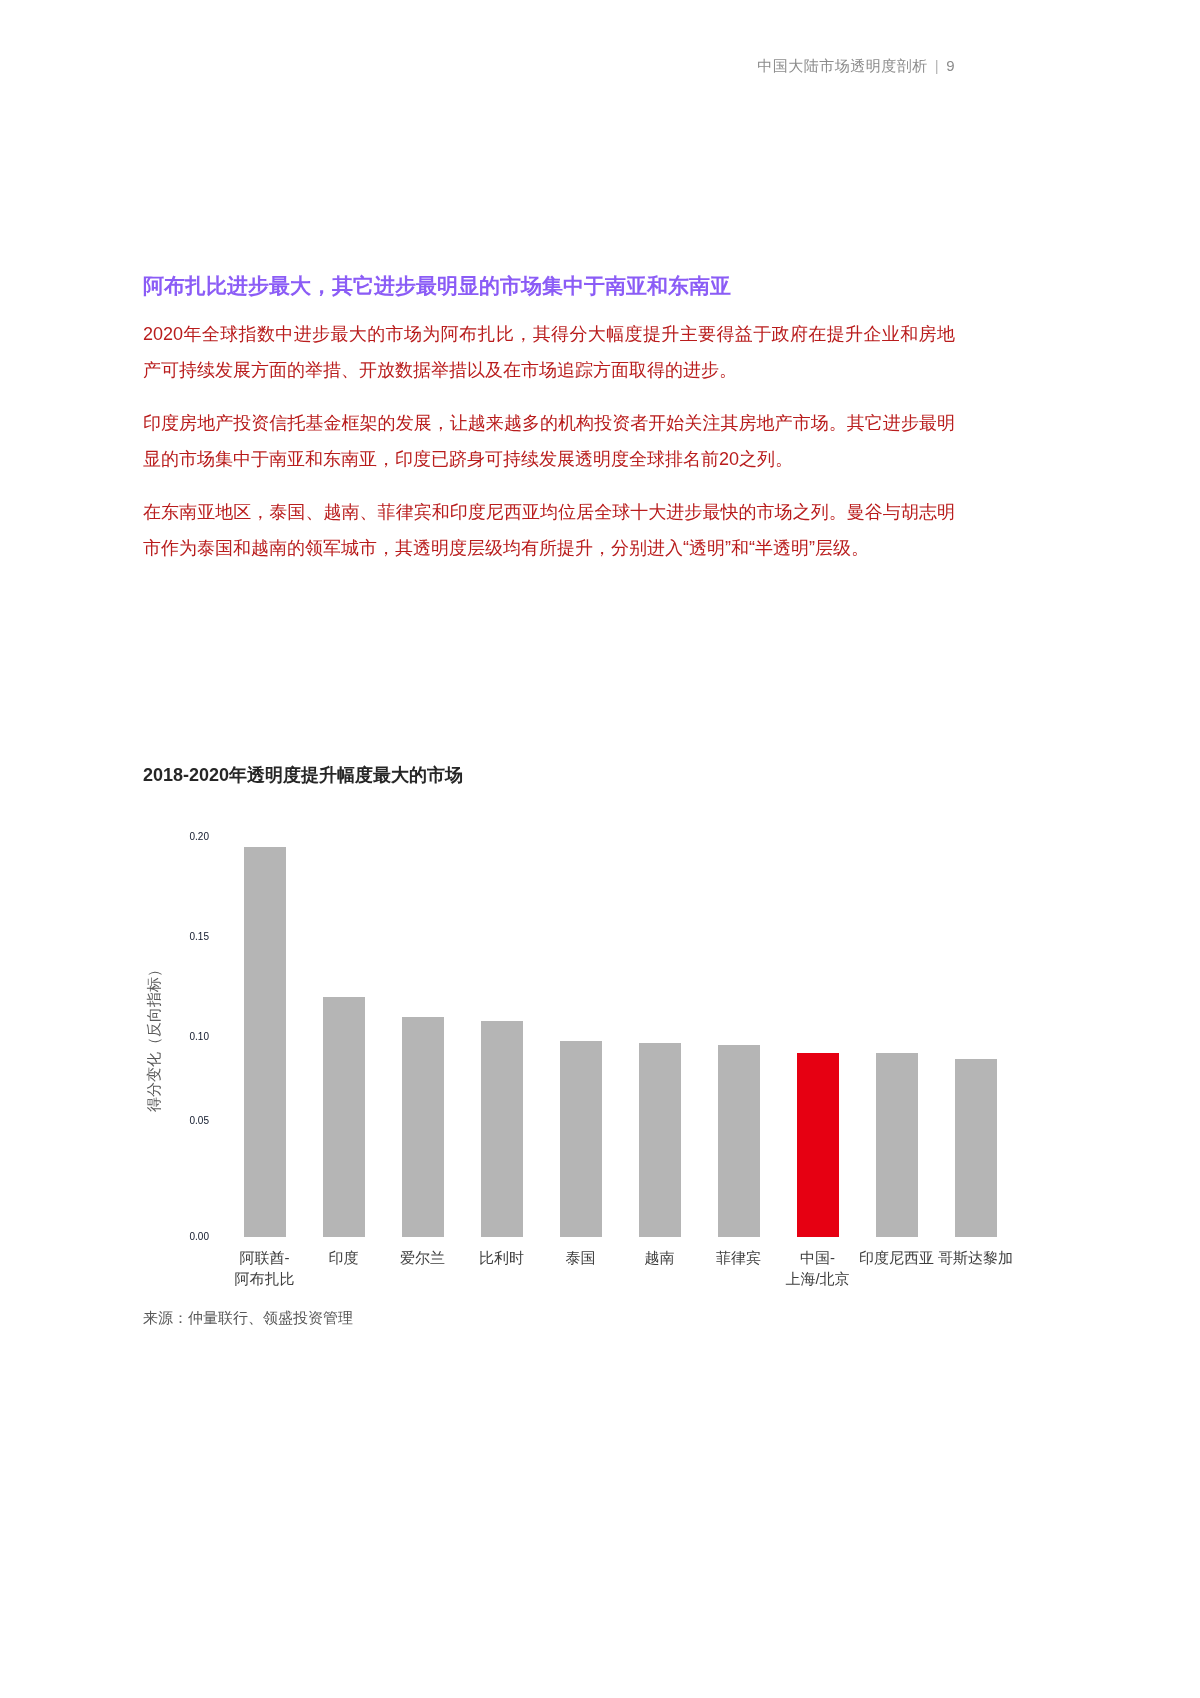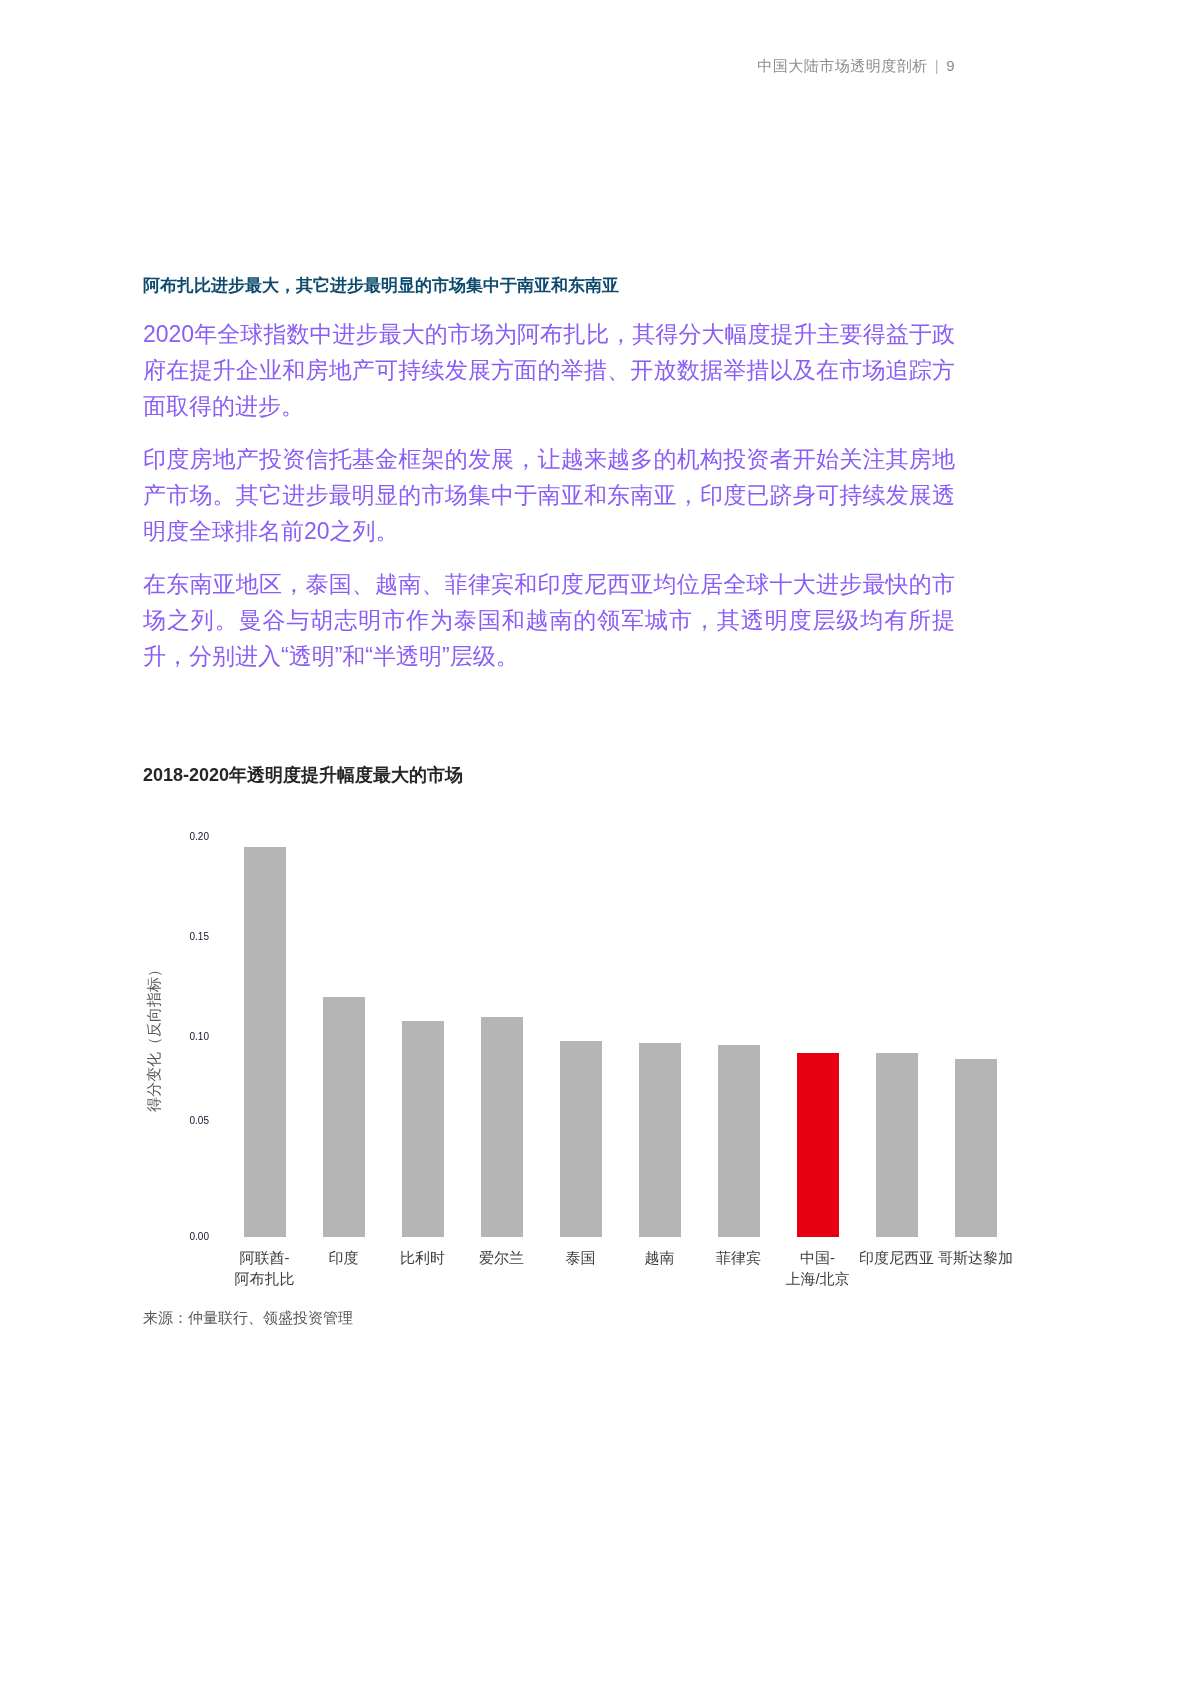--- a/index.html
+++ b/index.html
@@ -25,32 +25,32 @@
     letter-spacing: 0.5px;
   }
   .header .sep { margin: 0 7px; color: #b5b5b5; }
   .content {
     position: absolute;
     left: 143px;
     top: 274px;
     width: 812px;
   }
   .red-heading {
-    color: #0c4a6e;
-    font-size: 17px;
+    color: #8b5cf6;
+    font-size: 21px;
     font-weight: bold;
     line-height: 24px;
     margin-bottom: 18px;
   }
   .body-para {
-    font-size: 23px;
+    font-size: 18px;
     line-height: 36px;
     text-align: justify;
     margin-bottom: 17px;
-    color: #8b5cf6;
+    color: #b91c1c;
   }
   .section { margin-bottom: 24px; }
   .chart-block {
     position: absolute;
     left: 143px;
     top: 763px;
     width: 940px;
   }
   .chart-title {
     font-size: 18px;
@@ -158,26 +158,26 @@
           <div class="bar-col">
             <div class="bar" style="height: 390px; background: rgb(181, 181, 181);"></div>
             <div class="bar-label">阿联酋-
 阿布扎比</div>
           </div>
           <div class="bar-col">
             <div class="bar" style="height: 240px; background: rgb(181, 181, 181);"></div>
             <div class="bar-label">印度</div>
           </div>
           <div class="bar-col">
+            <div class="bar" style="height: 220px; background: rgb(181, 181, 181);"></div>
+            <div class="bar-label">爱尔兰</div>
+          </div>
+          <div class="bar-col">
             <div class="bar" style="height: 216px; background: rgb(181, 181, 181);"></div>
             <div class="bar-label">比利时</div>
-          </div>
-          <div class="bar-col">
-            <div class="bar" style="height: 220px; background: rgb(181, 181, 181);"></div>
-            <div class="bar-label">爱尔兰</div>
           </div>
           <div class="bar-col">
             <div class="bar" style="height: 196px; background: rgb(181, 181, 181);"></div>
             <div class="bar-label">泰国</div>
           </div>
           <div class="bar-col">
             <div class="bar" style="height: 194px; background: rgb(181, 181, 181);"></div>
             <div class="bar-label">越南</div>
           </div>
           <div class="bar-col">

